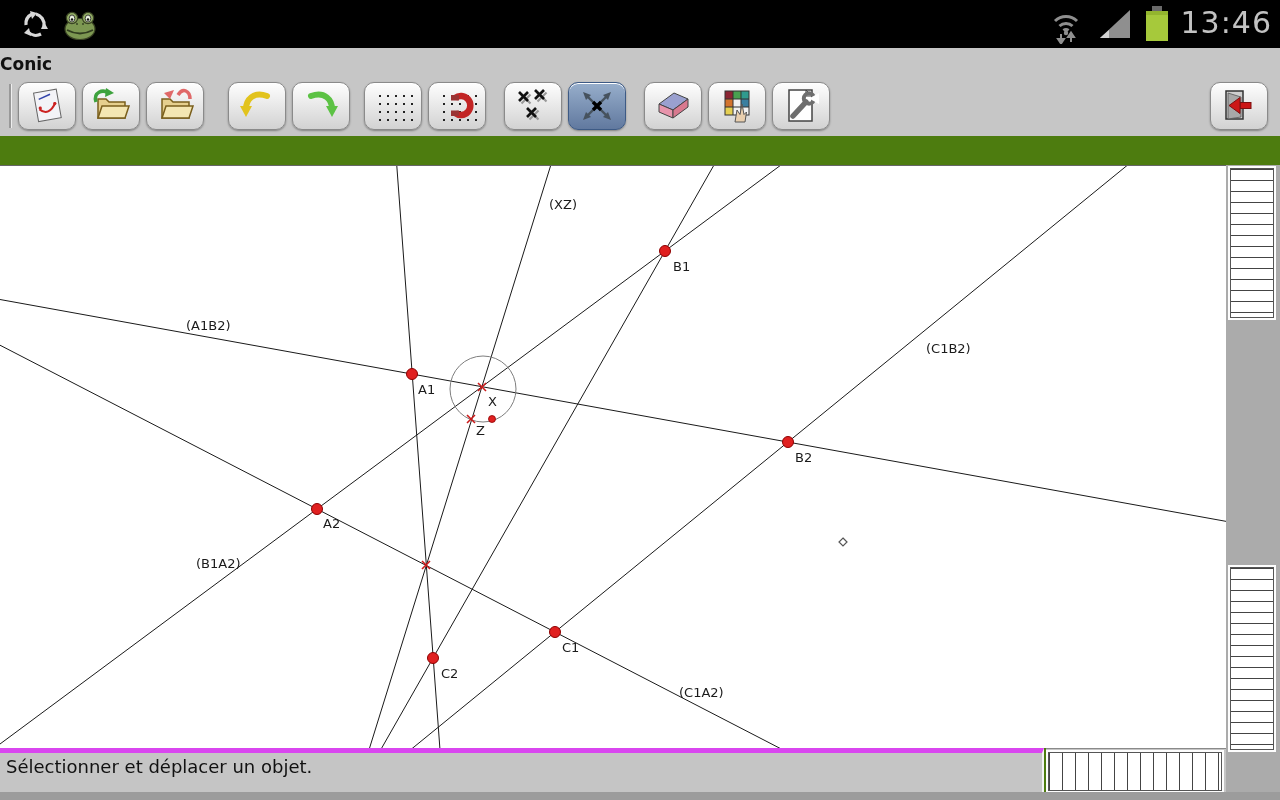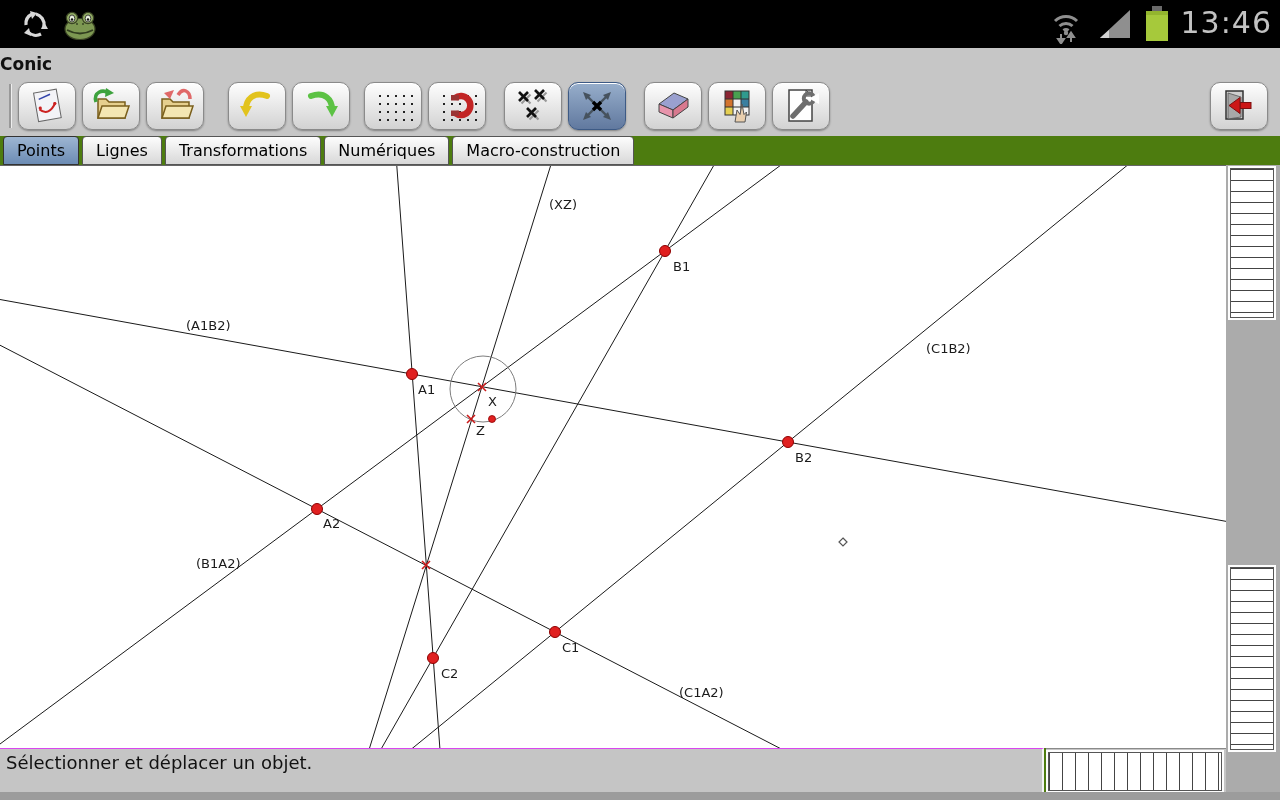--- a/index.html
+++ b/index.html
@@ -33,21 +33,21 @@
               border-top:1px solid #666;box-sizing:border-box;}
   #geom{position:absolute;left:0;top:0;}
   #geom text{font-family:"DejaVu Sans","Liberation Sans",sans-serif;font-size:13px;fill:#1b1b1b;}
   
   #rightstrip{position:absolute;left:1226px;top:165px;width:54px;height:635px;background:#ababab;}
   .vslider{position:absolute;left:4px;width:42px;background:
              repeating-linear-gradient(180deg,#444 0 1px,#fff 1px 11px);
            border:1px solid #555;box-shadow:0 0 0 2px #fdfdfd;cursor:pointer;}
   
   #msgbar{position:absolute;left:0;top:748px;width:1044px;height:44px;background:#c5c5c5;
-          border-top:1px solid #d946ef;border-right:2px solid #f2f2f2;box-sizing:border-box;}
+          border-top:5px solid #d946ef;border-right:2px solid #f2f2f2;box-sizing:border-box;}
   #msgtext{position:absolute;left:6px;top:3px;font-size:18px;color:#111;}
   #rulerpanel{position:absolute;left:1046px;top:748px;width:180px;height:44px;background:#c5c5c5;
               border-top:1px solid #8a8a8a;box-sizing:border-box;}
   #hslider{position:absolute;left:2px;top:3px;width:172px;height:37px;background:
              repeating-linear-gradient(90deg,#444 0 1px,#fff 1px 13px);
            border:1px solid #555;box-shadow:0 0 0 2px #fdfdfd;cursor:pointer;}
   #footerstrip{position:absolute;left:0;top:792px;width:1280px;height:8px;background:#9c9c9c;}
 </style>
 </head>
 <body>
@@ -235,21 +235,20 @@
     <button class="btn" style="left:1210px">
       <svg width="42" height="42" viewBox="0 0 42 42">
         <rect x="8" y="6" width="17" height="28" fill="#cfcfcf" stroke="#333" stroke-width="1.5"></rect>
         <polygon points="10,8 23,12 23,32 10,34" fill="#a8a8a8" stroke="#555" stroke-width="0.8"></polygon>
         <rect x="22" y="17.5" width="11" height="6" fill="#cc1616" stroke="#7d0f0f"></rect>
         <polygon points="22,12.5 11,20.5 22,28.5" fill="#cc1616" stroke="#7d0f0f"></polygon>
       </svg>
     </button>
   </div>
 
-  <div id="tabbar"><span class="tab selected">Points</span><span class="tab">Lignes</span><span class="tab">Transformations</span><span class="tab">Numériques</span><span class="tab">Macro-construction</span></div>
 
   <div id="canvaswrap">
     <svg id="geom" width="1226" height="583" viewBox="0 165 1226 583">
         <line x1="0" y1="298.5" x2="1228" y2="520.7" stroke="#1a1a1a" stroke-width="1"></line>
         <line x1="400" y1="757.4" x2="1135" y2="158" stroke="#1a1a1a" stroke-width="1"></line>
         <line x1="0" y1="344.2" x2="790" y2="752.5" stroke="#1a1a1a" stroke-width="1"></line>
         <line x1="0" y1="743" x2="790" y2="157.3" stroke="#1a1a1a" stroke-width="1"></line>
         <line x1="378" y1="753.5" x2="716" y2="160.5" stroke="#1a1a1a" stroke-width="1"></line>
         <line x1="396.3" y1="158" x2="440.3" y2="753" stroke="#1a1a1a" stroke-width="1"></line>
         <line x1="552.7" y1="158" x2="367.7" y2="753" stroke="#1a1a1a" stroke-width="1"></line>

